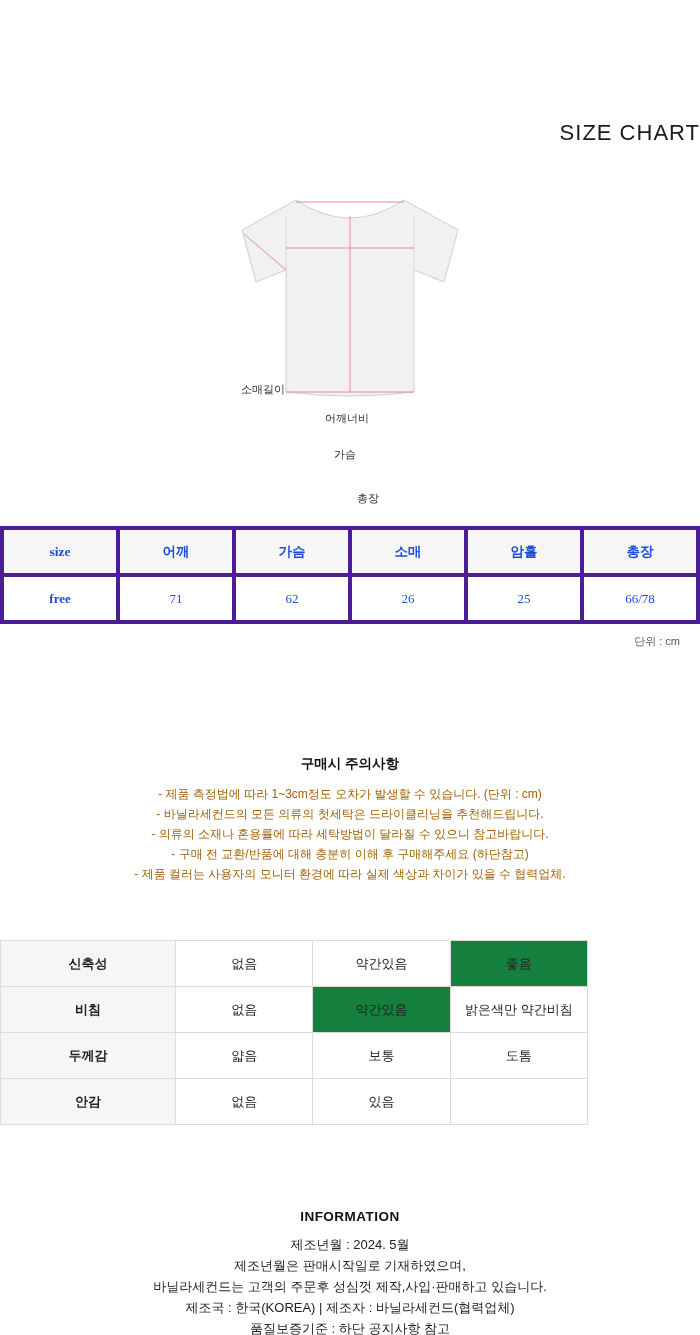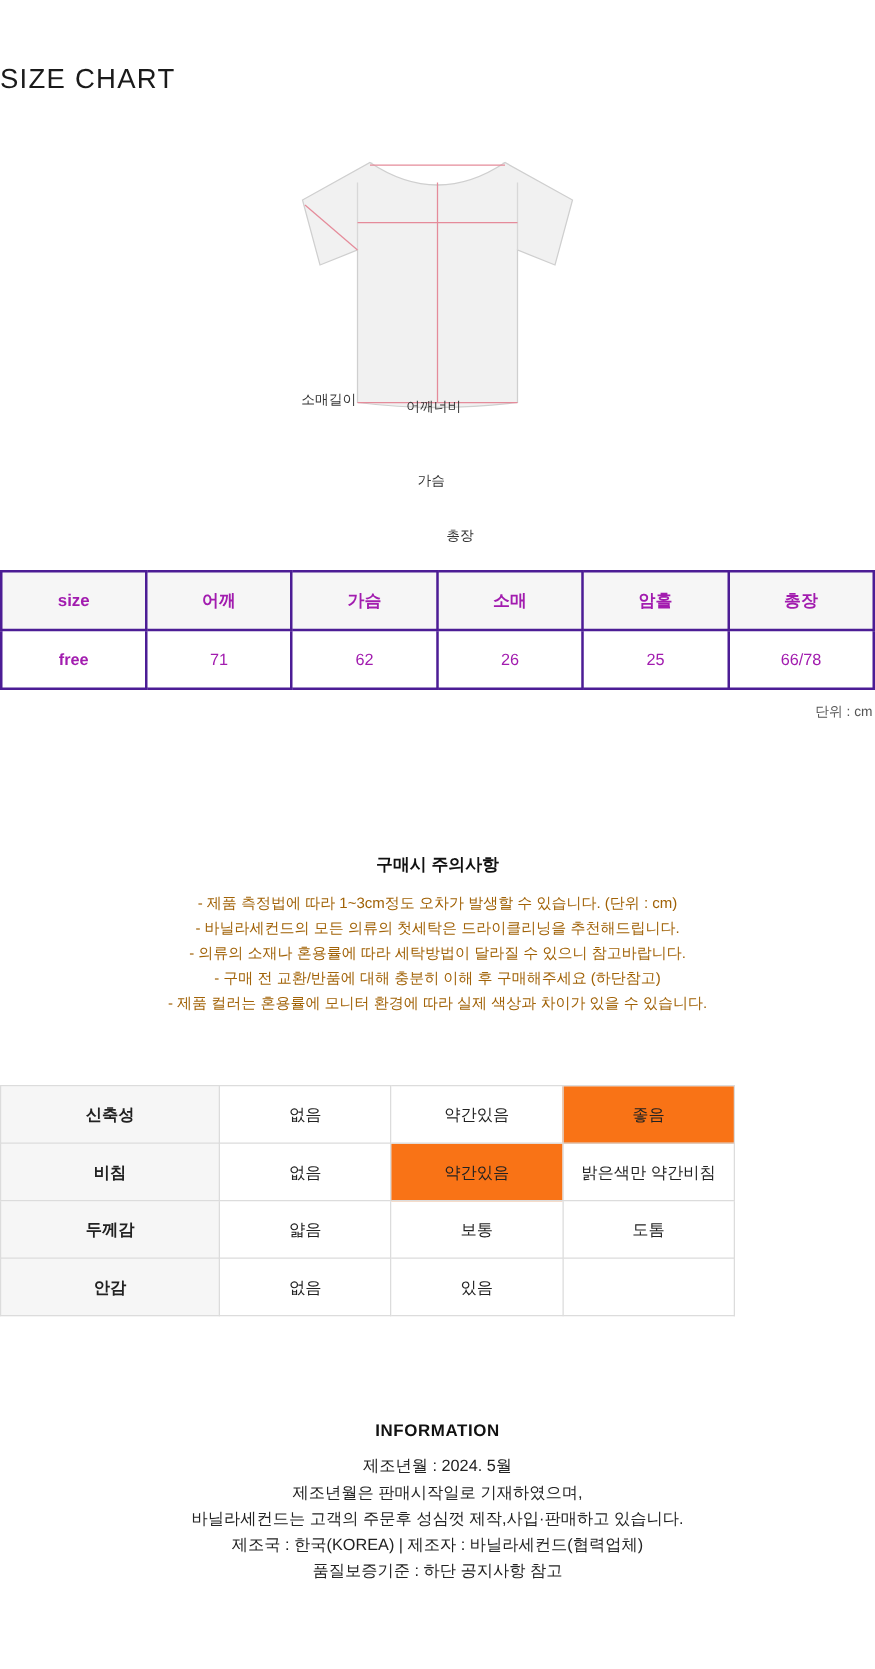--- a/index.html
+++ b/index.html
@@ -12,81 +12,82 @@
     width: 700px;
     height: 1335px;
     font-family: "Liberation Sans", sans-serif;
     color: #111111;
     position: relative;
     overflow: hidden;
   }
 
   
   .page-title {
-    text-align: left;
+    text-align: right;
     font-size: 22px;
     letter-spacing: 1px;
     font-weight: 400;
     color: #1a1a1a;
     margin: 0;
-    padding-top: 50px;
+    padding-top: 120px;
   }
 
   
   .diagram-wrap {
     position: relative;
     width: 700px;
     height: 270px;
     margin-top: 40px;
   }
   .diagram-svg {
     display: block;
     margin: 0 auto;
   }
   .diagram-label {
     position: absolute;
     font-size: 11px;
     color: #333;
     white-space: nowrap;
   }
   .lbl-sleeve { left: 241px; top: 196px; }
-  .lbl-shoulder { left: 325px; top: 202px; }
+  .lbl-shoulder { left: 325px; top: 225px; }
   .lbl-chest { left: 334px; top: 261px; }
   .lbl-length { left: 357px; top: 305px; }
 
   
   .size-table {
     border-collapse: collapse;
     width: 700px;
     margin-top: 70px;
     table-layout: fixed;
   }
   .size-table th, .size-table td {
-    border: 2px solid #4c1d95;
+    border: 4px solid #4c1d95;
     height: 47px;
     text-align: center;
     font-size: 13px;
     font-weight: 400;
-    color: #a21caf;
+    color: #1d4ed8;
+    font-family: Liberation Serif, serif;
   }
   .size-table thead th {
     background: #f6f6f6;
     font-weight: 700;
     font-size: 13.5px;
   }
   .size-table tbody td:first-child {
     font-weight: 700;
   }
   .size-table th:first-child, .size-table td:first-child { width: 116px; }
 
   .unit-note {
     text-align: right;
     font-size: 11px;
     color: #555;
-    padding: 10px 2px 0 0;
+    padding: 10px 20px 0 0;
   }
 
   
   .notice {
     margin-top: 106px;
     text-align: center;
   }
   .notice-title {
     font-size: 13.5px;
     font-weight: 700;
@@ -112,21 +113,21 @@
     text-align: center;
     font-size: 13px;
     color: #222;
   }
   .fabric-table td.head {
     background: #f6f6f6;
     font-weight: 700;
     width: 175px;
   }
   .fabric-table td.sel {
-    background: #f97316;
+    background: #15803d;
   }
 
   
   .information {
     margin-top: 84px;
     text-align: center;
     padding-bottom: 40px;
   }
   .info-title {
     font-size: 13.5px;
@@ -190,21 +191,21 @@
   </tbody>
 </table>
 <div class="unit-note">단위 : cm</div>
 
 <div class="notice">
   <div class="notice-title">구매시 주의사항</div>
   <div class="notice-line">- 제품 측정법에 따라 1~3cm정도 오차가 발생할 수 있습니다. (단위 : cm)</div>
   <div class="notice-line">- 바닐라세컨드의 모든 의류의 첫세탁은 드라이클리닝을 추천해드립니다.</div>
   <div class="notice-line">- 의류의 소재나 혼용률에 따라 세탁방법이 달라질 수 있으니 참고바랍니다.</div>
   <div class="notice-line">- 구매 전 교환/반품에 대해 충분히 이해 후 구매해주세요 (하단참고)</div>
-  <div class="notice-line">- 제품 컬러는 혼용률에 모니터 환경에 따라 실제 색상과 차이가 있을 수 있습니다.</div>
+  <div class="notice-line">- 제품 컬러는 사용자의 모니터 환경에 따라 실제 색상과 차이가 있을 수 협력업체.</div>
 </div>
 
 <table class="fabric-table">
   <tbody>
     <tr>
       <td class="head">신축성</td>
       <td>없음</td>
       <td>약간있음</td>
       <td class="sel">좋음</td>
     </tr>

